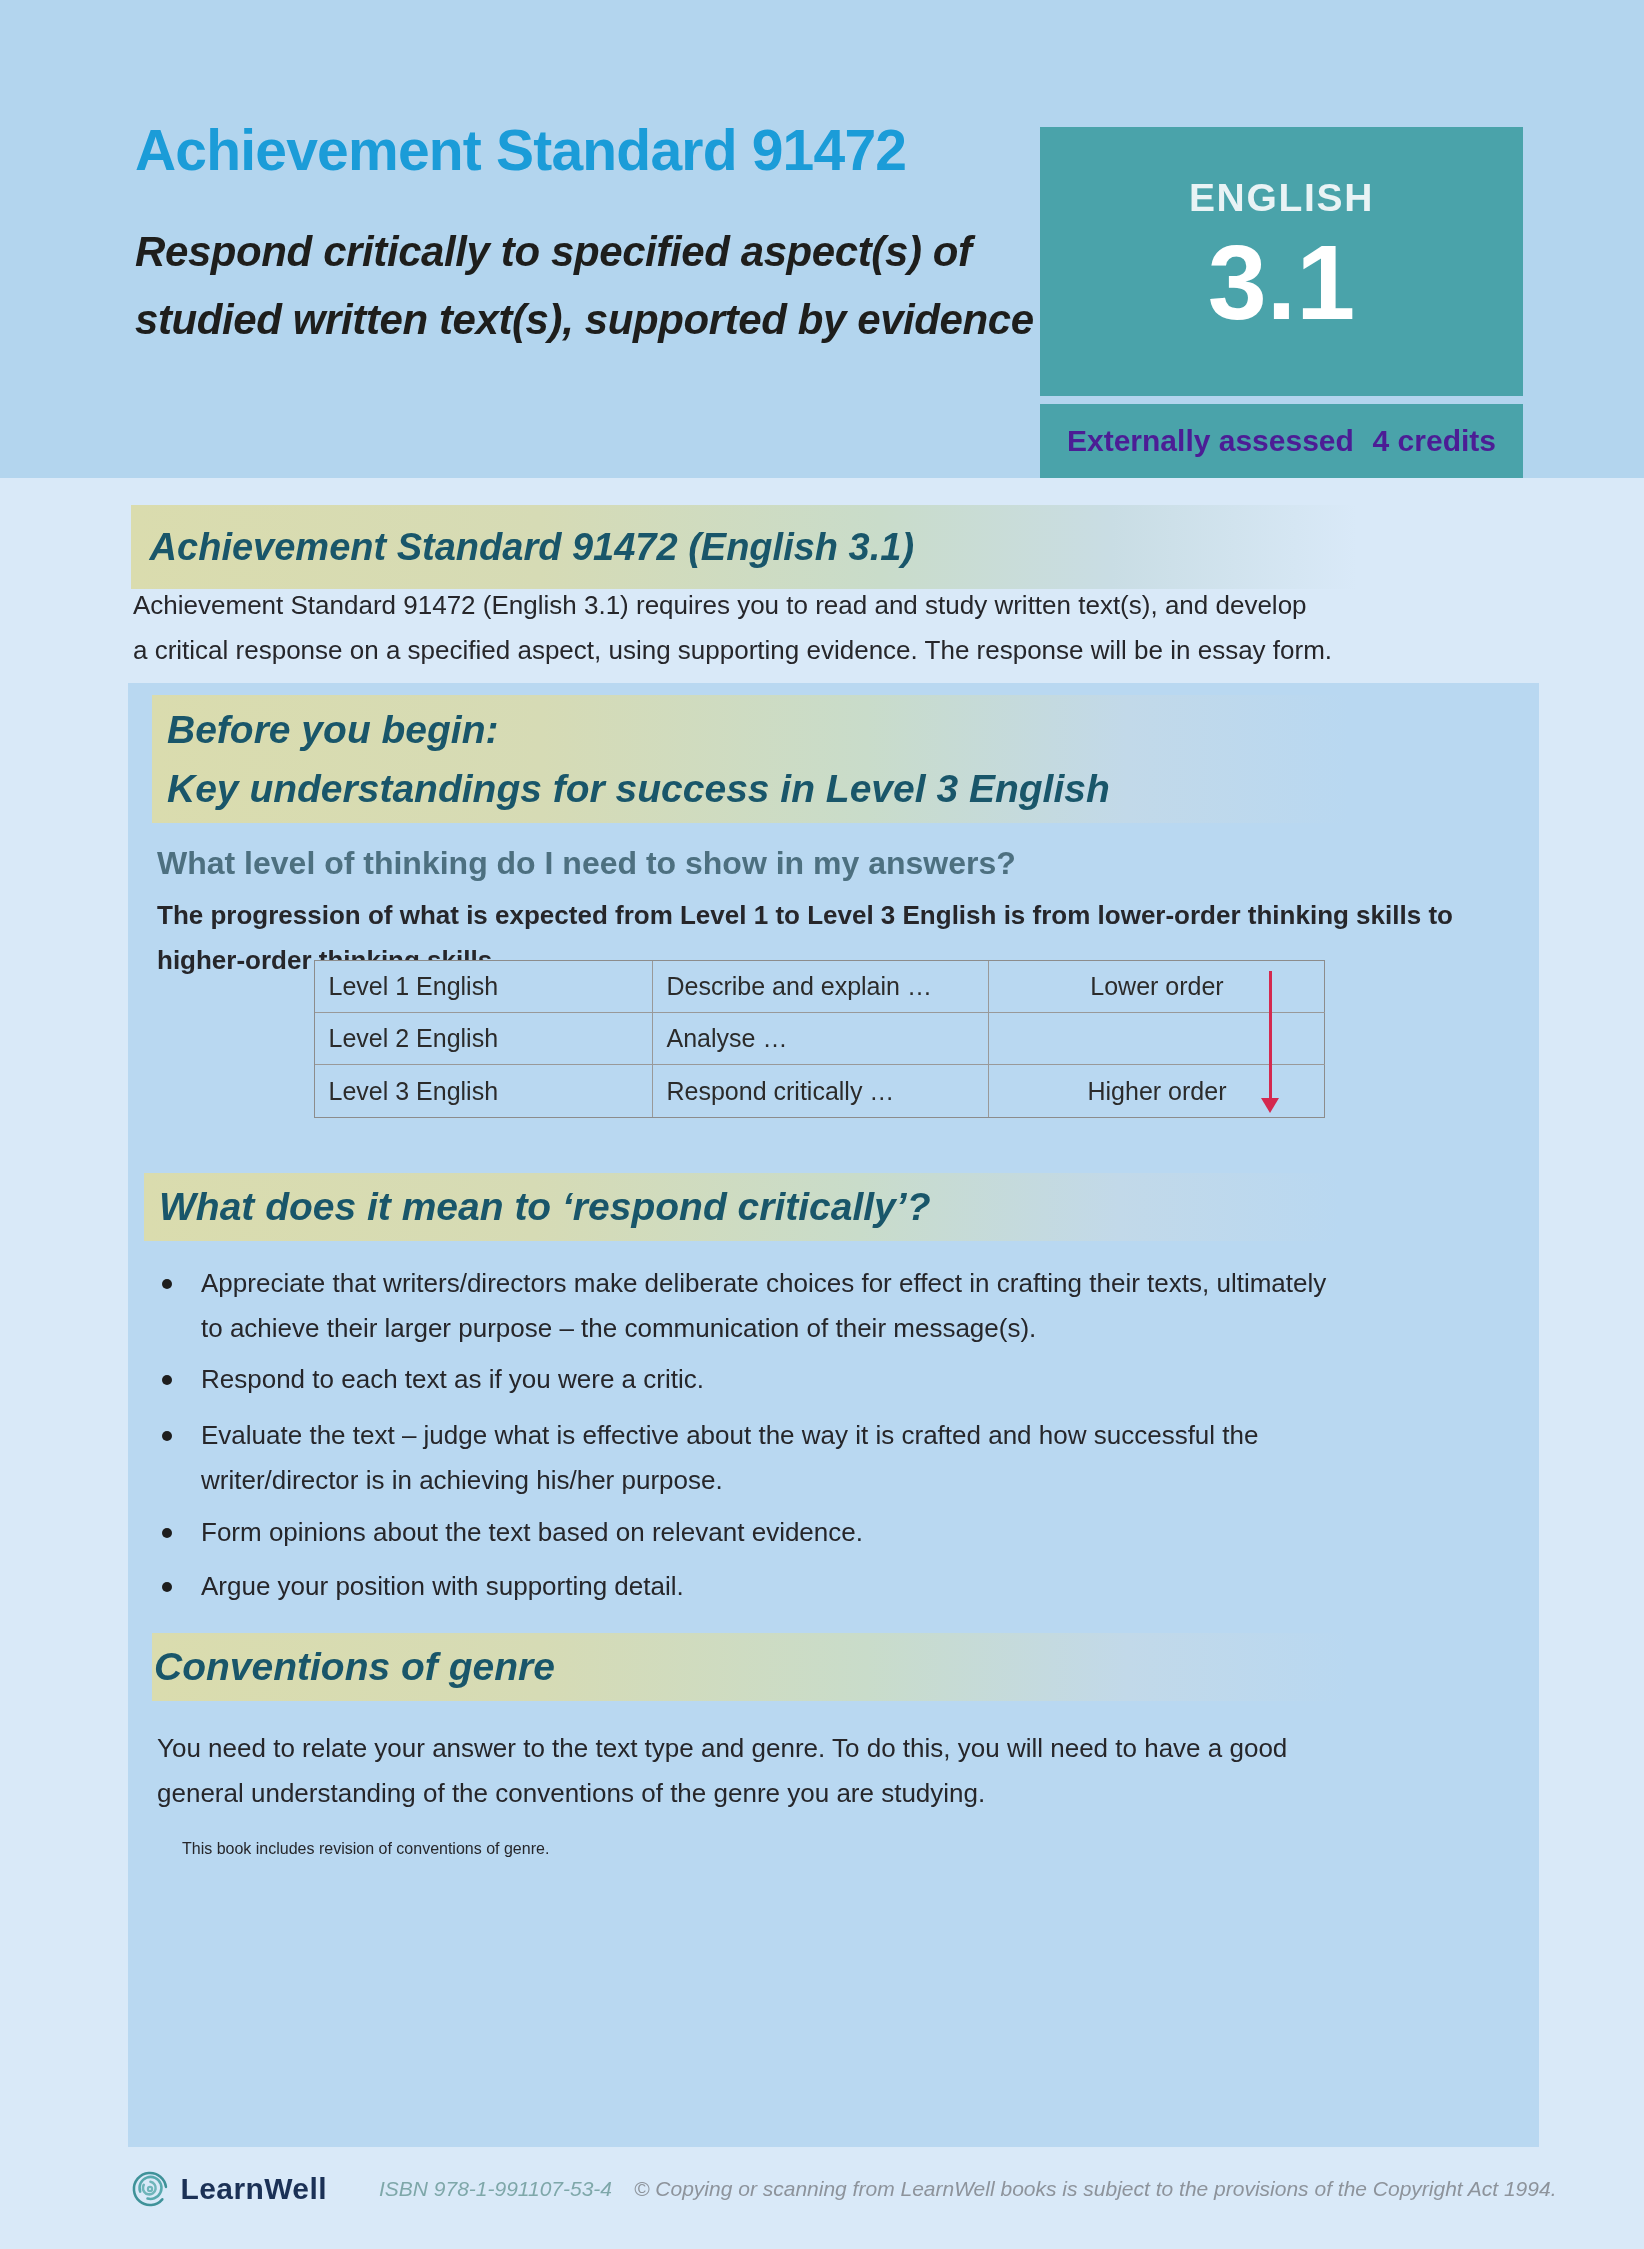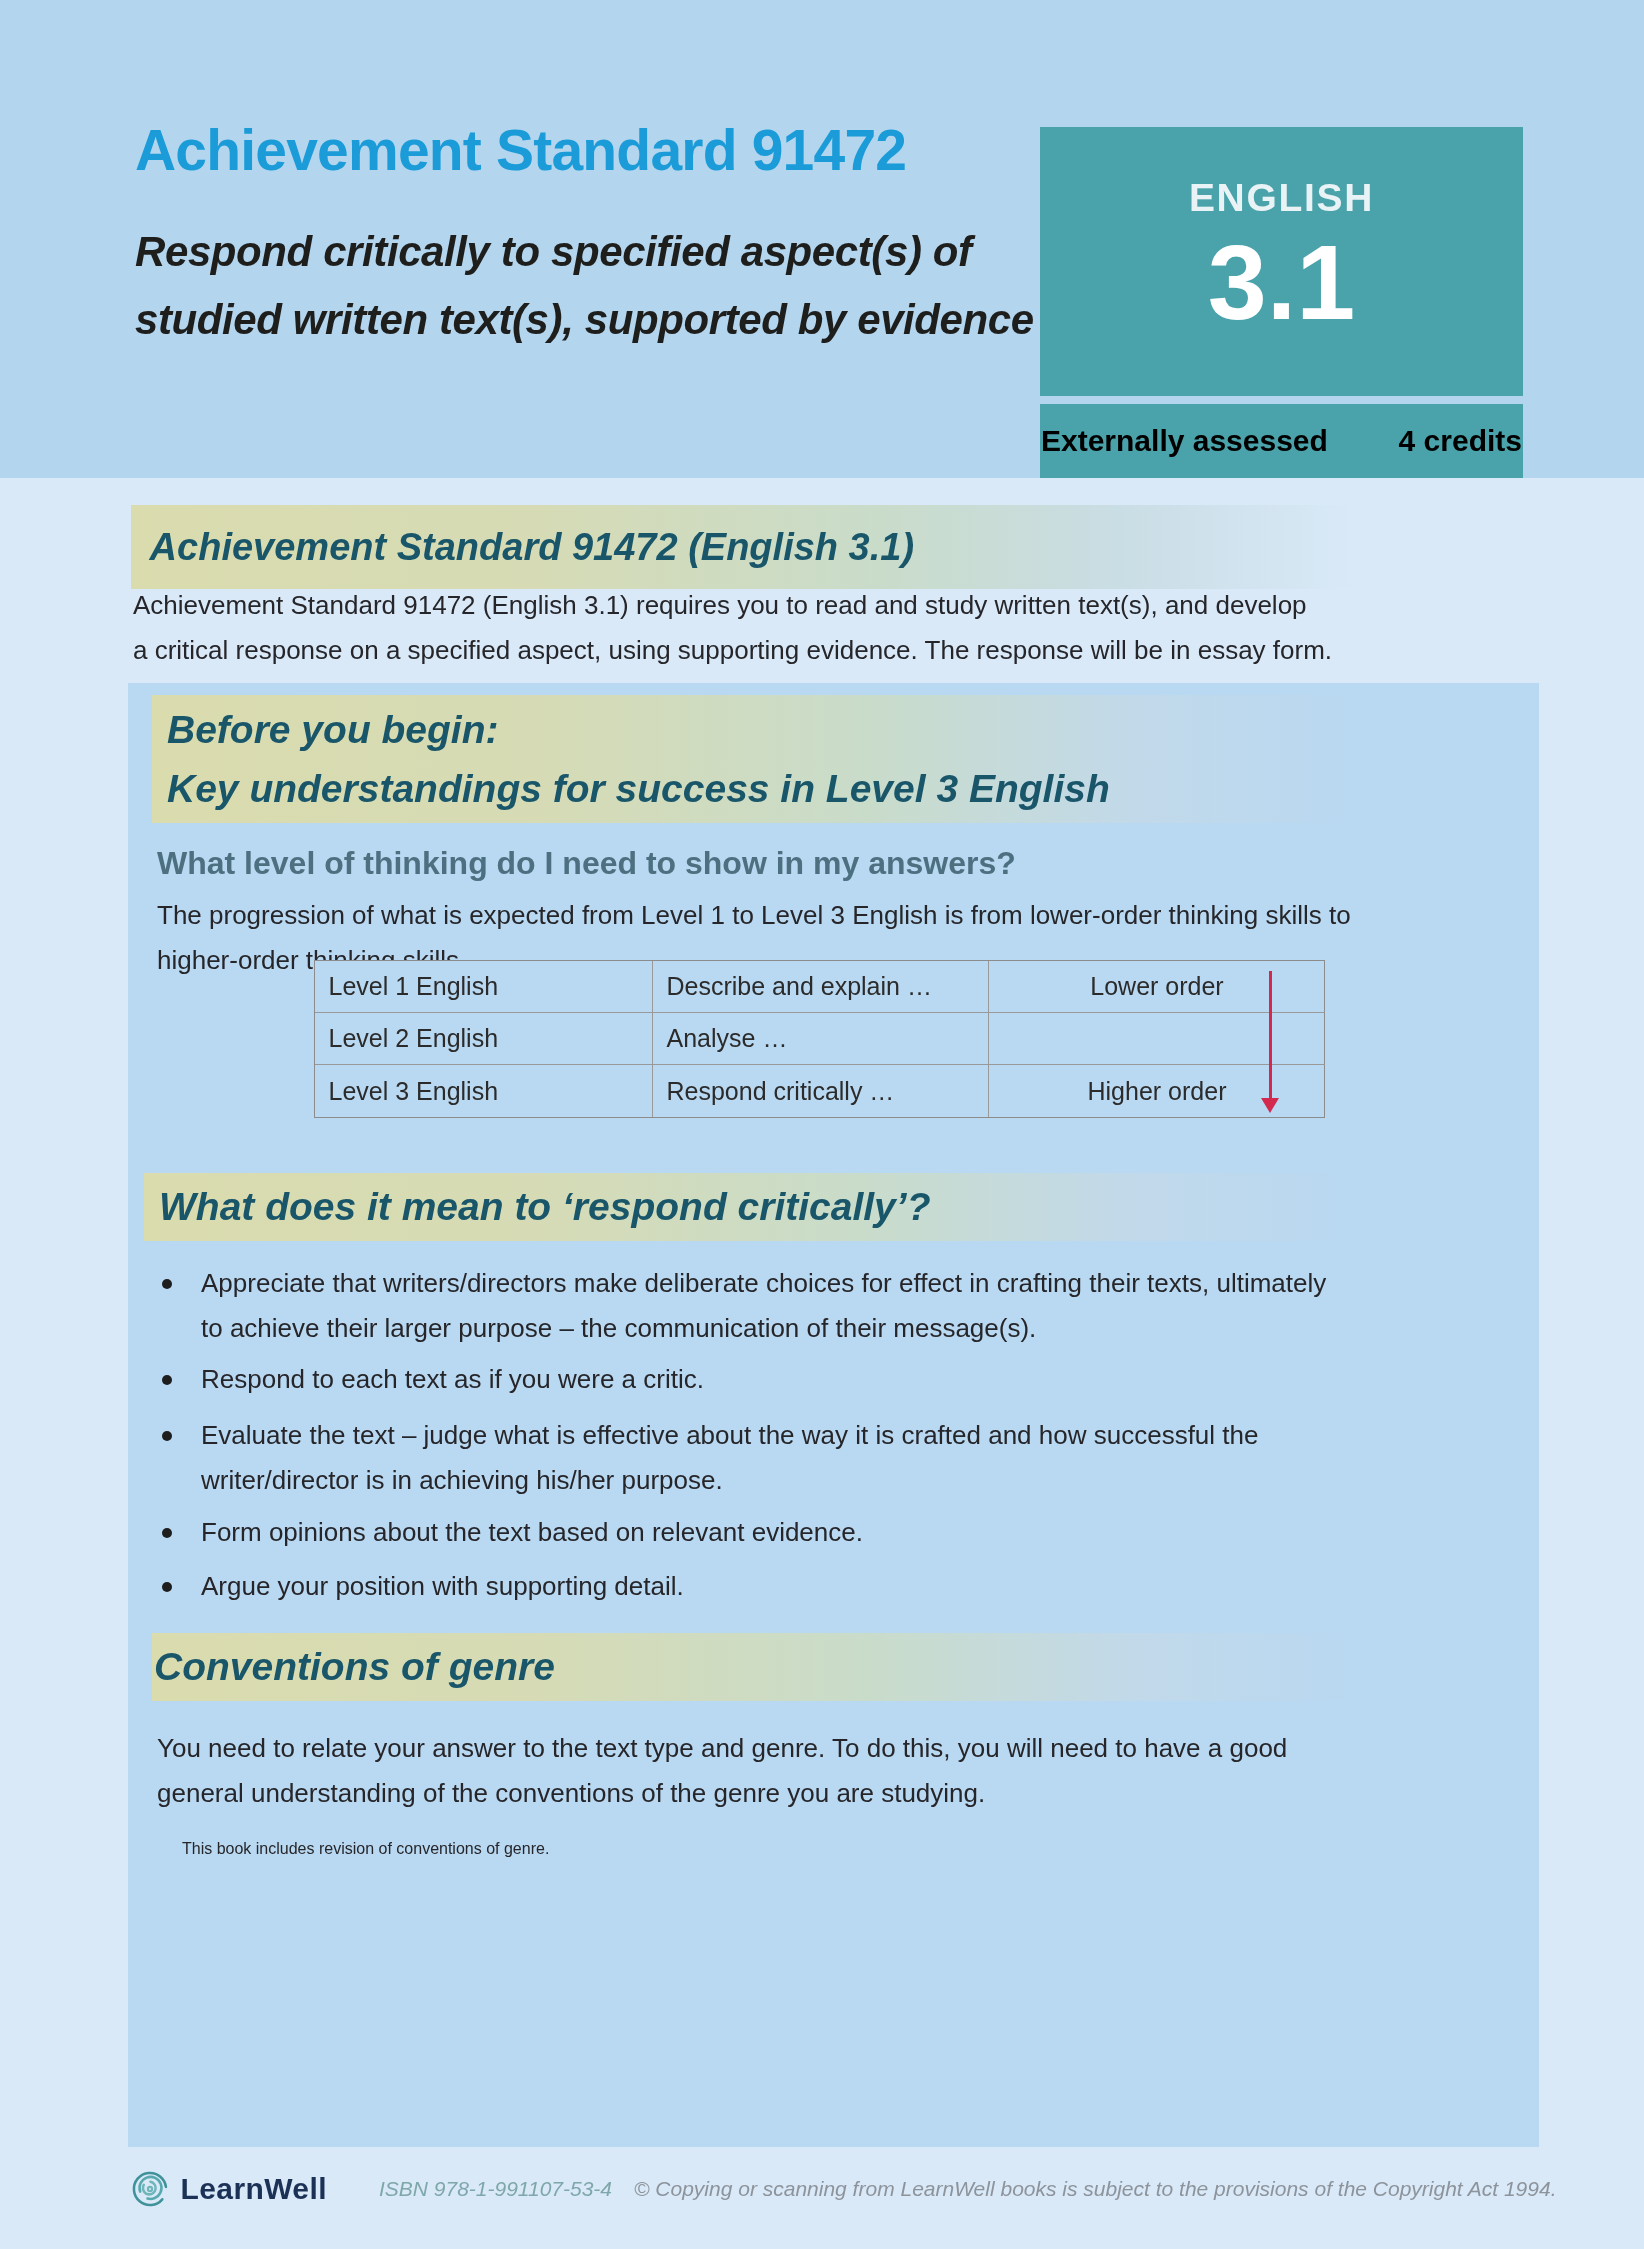--- a/index.html
+++ b/index.html
@@ -23,43 +23,43 @@
     line-height:68px; letter-spacing:-0.4px;
   }
   .teal-box {
     position:absolute; left:1040px; top:127px; width:483px; height:269px;
     background:#4aa3aa; color:#ffffff; text-align:center;
   }
   .teal-subject { margin-top:49px; font-size:39px; font-weight:bold; letter-spacing:1.7px; color:#e9f3f5; }
   .teal-level  { margin-top:1.7px; font-size:106px; font-weight:bold; color:#ffffff; }
   .assess-bar {
     position:absolute; left:1040px; top:404px; width:483px; height:74px;
-    background:#4aa3aa; color:#000000; font-weight:bold; font-size:30px;
-    display:flex; align-items:center; justify-content:space-between; padding:0 1px;
+    background:#4aa3aa; color:#4c1d95; font-weight:bold; font-size:30px;
+    display:flex; align-items:center; justify-content:space-between; padding:0 27px;
   }
   
   .grad-bar {
     display:flex; flex-direction:column; justify-content:center;
     font-weight:bold; font-style:italic; color:#19566a;
     background:linear-gradient(90deg,#dadcae 0%,#d6dbb5 30%,#c9dcca 55%,#c9dde4 72%,#d9e9f8 90%);
   }
   .grad-bar.inbox { background:linear-gradient(90deg,#dadcae 0%,#d6dbb5 30%,#c9dcca 55%,#c2d9e9 75%,#b9d8f1 92%); }
   .sec1-bar {
     position:absolute; left:131px; top:505px; width:1362px; height:84px;
     padding-left:18.6px; font-size:38px;
   }
   .sec1-para { position:absolute; left:133px; top:583px; font-size:26px; line-height:45px; color:#26262a; }
   .nowrap-line { white-space:nowrap; }
   
   .big-box { position:absolute; left:128px; top:683px; width:1411px; height:1464px; background:#b9d8f1; }
   .box-bar1 { position:absolute; left:24px; top:12px; width:1300px; height:128px; padding-left:15px; font-size:39px; line-height:59px; }
   .box-bar2 { position:absolute; left:16px; top:490px;  width:1300px; height:68px; padding-left:15px; font-size:39px; }
   .box-bar3 { position:absolute; left:24px; top:950px; width:1300px; height:68px; padding-left:2px; font-size:39px; }
   .q-heading { position:absolute; left:29px; top:162px; font-size:32px; font-weight:bold; color:#4d7080; white-space:nowrap; }
-  .q-body    { position:absolute; left:29px; top:210px; font-size:26px; line-height:45px; }
+  .q-body    { position:absolute; left:29px; top:210px; font-size:26px; line-height:45px;font-weight:bold; }
   
   .lvl-table {
     position:absolute; left:186px; top:277px; width:1011px;
     display:grid; grid-template-columns:338px 336px 336px;
     border:1.7px solid #8c8c8c; background:#b9d8f1;
   }
   .lvl-cell {
     height:52px; font-size:25px; color:#2b2b2b;
     display:flex; align-items:center; padding-left:13.5px;
     border-right:1.7px solid #999999; border-bottom:1.7px solid #999999;

